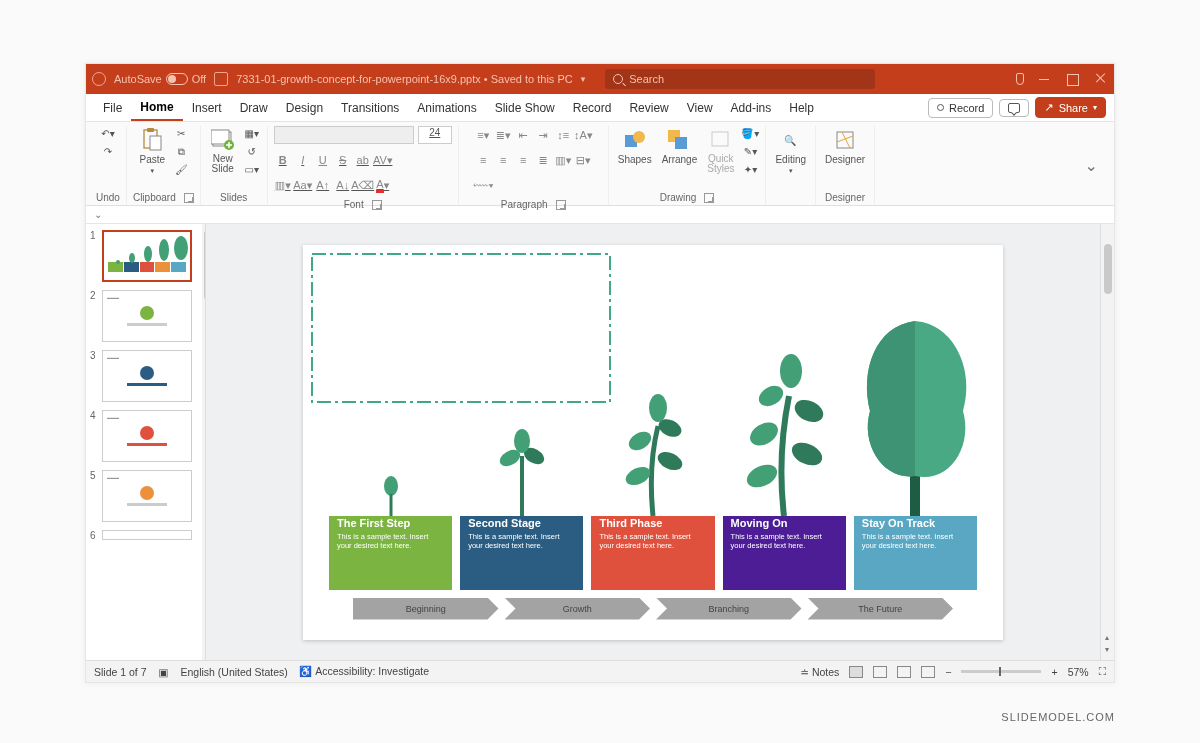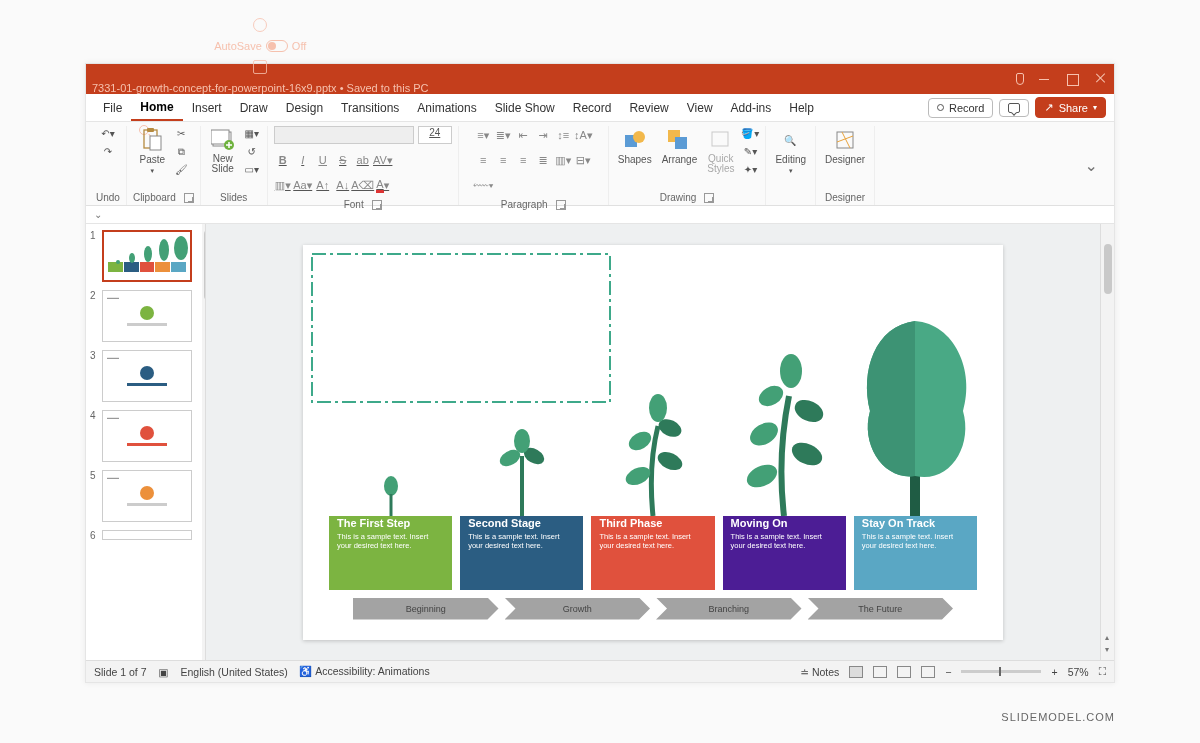--- a/index.html
+++ b/index.html
@@ -2,21 +2,21 @@
 <html><head>
 <meta charset="utf-8">
 <style>
   * { box-sizing: border-box; margin: 0; padding: 0; font-family: "Segoe UI", Arial, sans-serif; }
   body { background: #fafafa; width: 1200px; height: 743px; position: relative; overflow: hidden; }
   .frame { position: absolute; left: 85px; top: 63px; width: 1030px; height: 620px; background: #fff; border: 1px solid #e5e5e5; box-shadow: 0 0 6px rgba(0,0,0,.07); display: flex; flex-direction: column; }
   .watermark { position:absolute; right:85px; bottom:20px; font-size:11px; color:#666; letter-spacing:1px;margin-top:11px; }
 
   
   .titlebar { height:30px; background:#c43e1c; color:#f6c1ae; display:flex; align-items:center; font-size:11px; padding:0 6px; gap:8px; }
-  .titlebar .left { display:flex; align-items:center; gap:8px;flex-direction:column; }
+  .titlebar .left { display:flex; align-items:center; gap:8px; }
   .autosave-toggle { display:flex; align-items:center; gap:4px; }
   .toggle { width:22px; height:12px; border:1px solid #f6c1ae; border-radius:6px; position:relative; }
   .toggle::after{content:"";position:absolute;left:1px;top:1px;width:8px;height:8px;border-radius:50%;background:#f6c1ae;}
   .titlebar-icon{width:14px;height:14px;border:1px solid #f6c1ae;border-radius:2px;opacity:.8;}
   .file-title{white-space:nowrap;}
   .chev{font-size:9px;}
   .searchbar{margin-left:12px;height:20px;width:270px;background:#a23418;border-radius:3px;display:flex;align-items:center;padding:0 8px;gap:6px;}
   .searchbar span{color:#f6c1ae;font-size:11px;}
   .search-icon{width:10px;height:10px;border:1.3px solid #f6c1ae;border-radius:50%;position:relative;}
   .search-icon::after{content:"";position:absolute;width:4px;height:1.3px;background:#f6c1ae;transform:rotate(45deg);left:8px;top:9px;}
@@ -509,21 +509,21 @@
         <div>▴</div>
         <div>▾</div>
       </div>
     </div>
   </div>
 
   <div class="statusbar">
     <span>Slide 1 of 7</span>
     <span>▣</span>
     <span>English (United States)</span>
-    <span>♿ <span>Accessibility: Animations</span></span>
+    <span>♿ <span>Accessibility: Investigate</span></span>
     <div class="right">
       <span>≐ <span>Notes</span></span>
       <div class="viewbtn" style="background:#ddd;"></div>
       <div class="viewbtn"></div>
       <div class="viewbtn"></div>
       <div class="viewbtn"></div>
       <span>−</span>
       <div class="zoom-slider"></div>
       <span>+</span>
       <span>57%</span>

